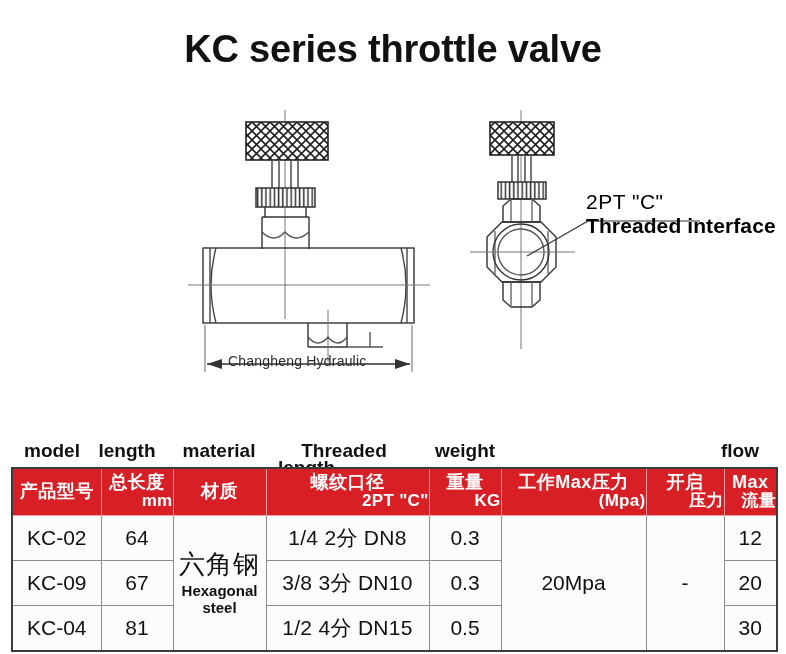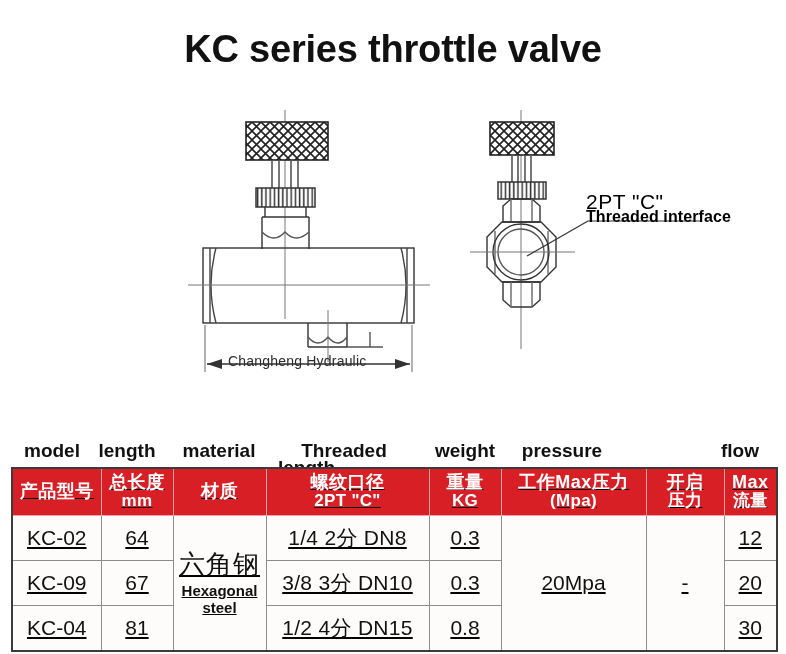--- a/index.html
+++ b/index.html
@@ -23,34 +23,34 @@
   .drawings { position: absolute; left: 0; top: 104px; width: 786px; height: 310px; }
   .drawings svg { display: block; }
 
   
   .anno { position: absolute; color: #000; }
   .anno-top {
     left: 586px; top: 190px;
     font-size: 21px; font-weight: 400; letter-spacing: .5px;
   }
   .anno-bottom {
-    left: 586px; top: 208px;
-    font-size: 16px; font-weight: 700; letter-spacing: .1px;
+    left: 586px; top: 214px;
+    font-size: 21px; font-weight: 700; letter-spacing: .1px;
   }
   .body-text {
     position: absolute; left: 228px; top: 249px;
     font-size: 14px; color: #2b2b2b; letter-spacing: .2px;
   }
   .dim-label {
     position: absolute; left: 204px; top: 353px; width: 205px;
     text-align: center; font-size: 19px; font-weight: 700; color: #111;
   }
 
   
-  .table-wrap { position: absolute; left: 11px; top: 440px; width: 607px; text-decoration: underline; }
+  .table-wrap { position: absolute; left: 11px; top: 440px; width: 607px; }
 
   .eng-head { position: relative; height: 27px; width: 765px; }
   .eng-head span {
     position: absolute; top: 0;
     font-size: 19px; font-weight: 700; color: #111;
     text-align: center; white-space: nowrap;
   }
 
   table.spec {
     border-collapse: collapse;
@@ -67,21 +67,21 @@
   }
   tr.hdr td {
     background: #d91f26;
     color: #ffffff;
     border: 1px solid #f0a0a2;
     padding: 4px 0 5px;
     line-height: 1.06;
     font-weight: 700;
   }
   tr.hdr td .cn { display: block; font-size: 18px; letter-spacing: .5px; }
-  tr.hdr td .sub { display: block; font-size: 17px; letter-spacing: .3px; }
+  tr.hdr td .sub { display: block; font-size: 17px; letter-spacing: .3px; text-align: right; }
 
   tr.body td { height: 45px; font-size: 21px; font-weight: 400; text-align: center; }
   td.material-cell { line-height: 1.15; }
   td.material-cell .cn { display: block; font-size: 26px; letter-spacing: 1px; }
   td.material-cell .en { display: block; font-size: 15px; font-weight: 700; margin-top: 2px; }
   td.thread-cell { font-size: 20px; letter-spacing: .3px; }
   td.pressure-cell { font-size: 24px; }
   td.dash-cell { font-size: 20px; }
 </style>
 </head>
@@ -194,21 +194,20 @@
   <div class="anno anno-bottom">Threaded interface</div>
 
   <div class="table-wrap">
 
     <div class="eng-head" id="eng-head">
         <span style="left: -19px; width: 120px;">model</span>
         <span style="left: 56px; width: 120px;">length</span>
         <span style="left: 273px; width: 120px;">Threaded</span>
         <span style="left: 148px; width: 120px;">material</span>
         <span style="left: 394px; width: 120px;">weight</span>
-        <span style="left: 491px; width: 120px;">pressure</span>
         <span style="left: 669px; width: 120px;">flow</span>
       </div>
 
     <table class="spec">
       <colgroup>
         <col style="width:89px">
           <col style="width:72px">
           <col style="width:93px">
         <col style="width:163px">
           <col style="width:72px">
@@ -266,20 +265,20 @@
             <td>KC-09</td>
             <td>67</td>
             <td class="thread-cell">3/8   3分   DN10</td>
             <td>0.3</td>
             <td>20</td>
           </tr>
           <tr class="body">
             <td>KC-04</td>
             <td>81</td>
             <td class="thread-cell">1/2   4分   DN15</td>
-            <td>0.8</td>
+            <td>0.5</td>
             <td>30</td>
           </tr>
         </tbody>
     </table>
   </div>
 
 </div>
 
 </body></html>

